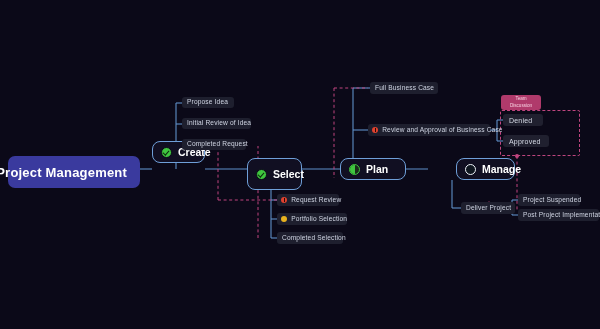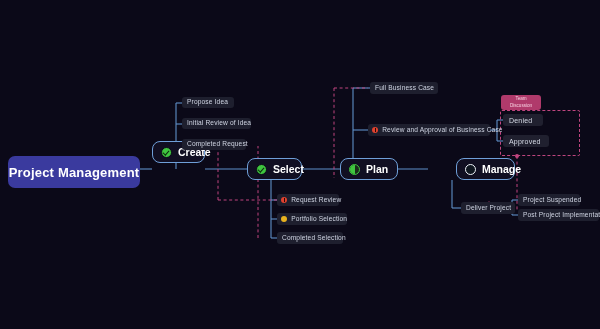--- a/index.html
+++ b/index.html
@@ -35,21 +35,21 @@
 
   
   .node-root {
     background: #3a3a9e;
     border-radius: 7px;
     color: #ffffff;
     font-size: 13px;
     font-weight: bold;
     letter-spacing: .2px;
     padding: 16px 13px;
-    justify-content: center;
+    justify-content: flex-end;
   }
 
   
   .node-stage {
     background: #110f22;
     border: 1.4px solid #6f9fd8;
     border-radius: 8px;
     color: #ffffff;
     font-size: 10.5px;
     font-weight: bold;
@@ -231,26 +231,26 @@
 
   <div class="node node-root" style="left:8px; top:156px; width:132px; height:26px;">
     <span class="lbl">Project Management</span>
   </div>
 
   <div class="node node-stage" style="left:152px; top:141px; width:53px; height:22px;">
     <span class="ic ic-done"></span>
     <span class="lbl">Create</span>
   </div>
 
-  <div class="node node-stage" style="left:247px; top:158px; width:55px; height:22px;">
+  <div class="node node-stage" style="left:247px; top:158px; width:55px; height:32px;">
     <span class="ic ic-done"></span>
     <span class="lbl">Select</span>
   </div>
 
-  <div class="node node-stage" style="left:340px; top:158px; width:58px; height:22px;">
+  <div class="node node-stage" style="left:340px; top:158px; width:66px; height:22px;">
     <span class="ic ic-half"></span>
     <span class="lbl">Plan</span>
   </div>
 
   <div class="node node-stage" style="left:428px; top:158px; width:59px; height:22px;margin-left:28px;">
     <span class="ic ic-empty"></span>
     <span class="lbl">Manage</span>
   </div>
 
   <div class="node node-leaf" style="left:182px; top:97px; width:52px; height:11px;">

